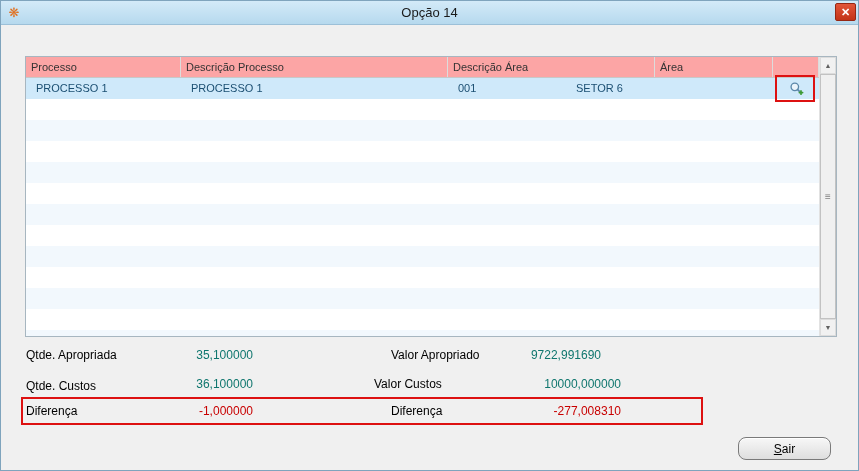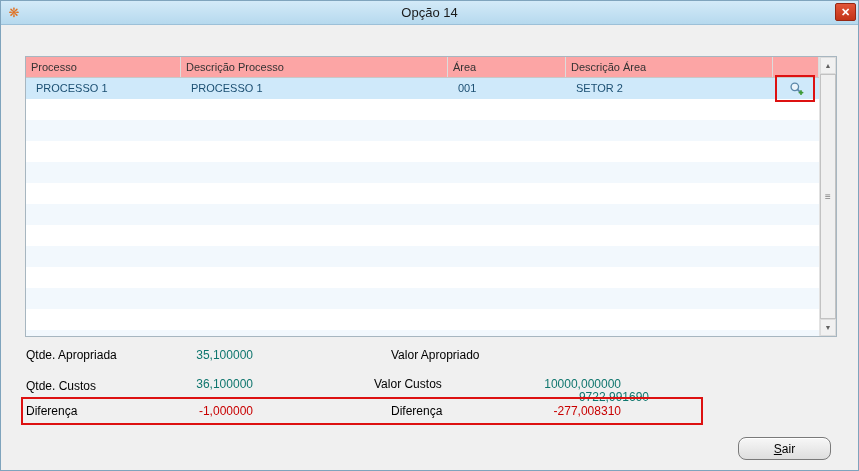--- a/index.html
+++ b/index.html
@@ -107,31 +107,31 @@
   <div class="titlebar">
     <span class="app-icon">❋</span>
     <span class="title">Opção 14</span>
     <button class="close-btn">✕</button>
   </div>
 
   <div class="grid">
     <div class="grid-header">
       <div class="hc c0">Processo</div>
       <div class="hc c1">Descrição Processo</div>
+      <div class="hc c3">Descrição Área</div>
       <div class="hc c2">Área</div>
-      <div class="hc c3">Descrição Área</div>
       <div class="hc c4"></div>
     </div>
 
     <div class="grid-body">
       <div class="grid-row selected">
         <div class="gc c0">PROCESSO 1</div>
         <div class="gc c1">PROCESSO 1</div>
         <div class="gc c2">001</div>
-        <div class="gc c3">SETOR 2</div>
+        <div class="gc c3">SETOR 6</div>
         <div class="gc c4 icon-cell">
           <svg class="zoom-icon" viewBox="0 0 16 16">
             <circle cx="6.2" cy="6.2" r="4" fill="#eaf4fb" stroke="#5a87a8" stroke-width="1.4"></circle>
             <line x1="9.2" y1="9.2" x2="12.2" y2="12.2" stroke="#5a87a8" stroke-width="1.8" stroke-linecap="round"></line>
             <rect x="10.2" y="11.4" width="5.2" height="1.8" rx="0.9" fill="#3d9b35"></rect>
             <rect x="11.9" y="9.7" width="1.8" height="5.2" rx="0.9" fill="#3d9b35"></rect>
           </svg>
         </div>
       </div>
 
@@ -155,21 +155,21 @@
       <div class="sb-thumb">
         <span class="grip">≡</span>
       </div>
       <div class="sb-btn down">▼</div>
     </div>
   </div>
 
   <span class="lbl" style="left:25px;  top:347px;">Qtde. Apropriada</span>
   <span class="val" style="left:140px; top:347px; width:112px;">35,100000</span>
   <span class="lbl" style="left:390px; top:347px;">Valor Apropriado</span>
-  <span class="val" style="left:508px; top:347px; width:140px;margin-top:42px;">9722,991690</span>
+  <span class="val" style="left:460px; top:347px; width:140px;">9722,991690</span>
 
   <span class="lbl" style="left:25px;  top:378px;">Qtde. Custos</span>
   <span class="val" style="left:140px; top:376px; width:112px;">36,100000</span>
   <span class="lbl" style="left:373px; top:376px;">Valor Custos</span>
   <span class="val" style="left:480px; top:376px; width:140px;">10000,000000</span>
 
   <span class="lbl" style="left:25px;  top:403px;">Diferença</span>
   <span class="val neg" style="left:140px; top:403px; width:112px;">-1,000000</span>
   <span class="lbl" style="left:390px; top:403px;">Diferença</span>
   <span class="val neg" style="left:480px; top:403px; width:140px;">-277,008310</span>

